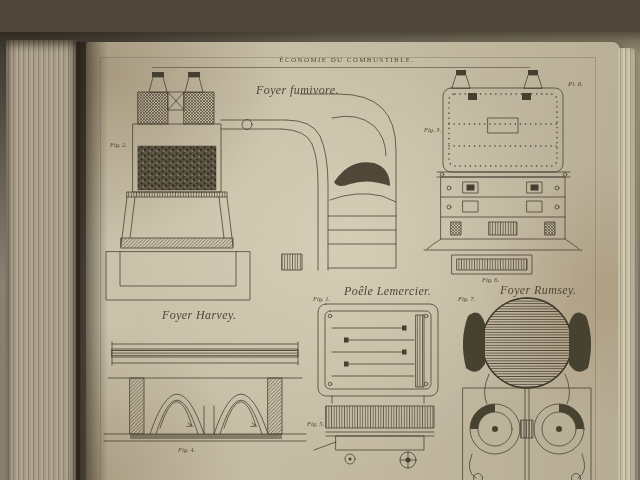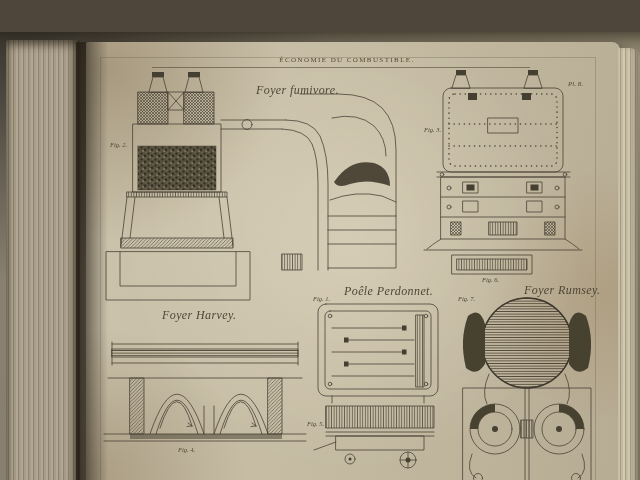--- a/index.html
+++ b/index.html
@@ -256,23 +256,23 @@
   <div class="abs plate-number">Pl. 8.</div>
 
   <span class="figlabel" style="left:110px;top:109px">Fig. 2.</span>
   <span class="caption" style="left:256px;top:51px">Foyer fumivore.</span>
   <span class="figlabel" style="left:424px;top:94px">Fig. 3.</span>
   <span class="figlabel" style="left:482px;top:244px">Fig. 6.</span>
 
   <span class="caption" style="left:162px;top:276px">Foyer Harvey.</span>
   <span class="figlabel" style="left:178px;top:414px">Fig. 4.</span>
 
-  <span class="caption" style="left:344px;top:252px">Poêle Perdonnet.</span>
+  <span class="caption" style="left:344px;top:252px">Poêle Lemercier.</span>
   <span class="figlabel" style="left:313px;top:263px">Fig. 1.</span>
   <span class="figlabel" style="left:307px;top:388px">Fig. 5.</span>
 
-  <span class="caption" style="left:524px;top:251px">Foyer Rumsey.</span>
+  <span class="caption" style="left:500px;top:251px">Foyer Rumsey.</span>
   <span class="figlabel" style="left:458px;top:263px">Fig. 7.</span>
 
   <div class="abs imprint">Imp. Lemercier et Cie, Paris.</div>
 
   <div id="bottom-shadow" class="abs"></div>
 </div>
 
 </body></html>

